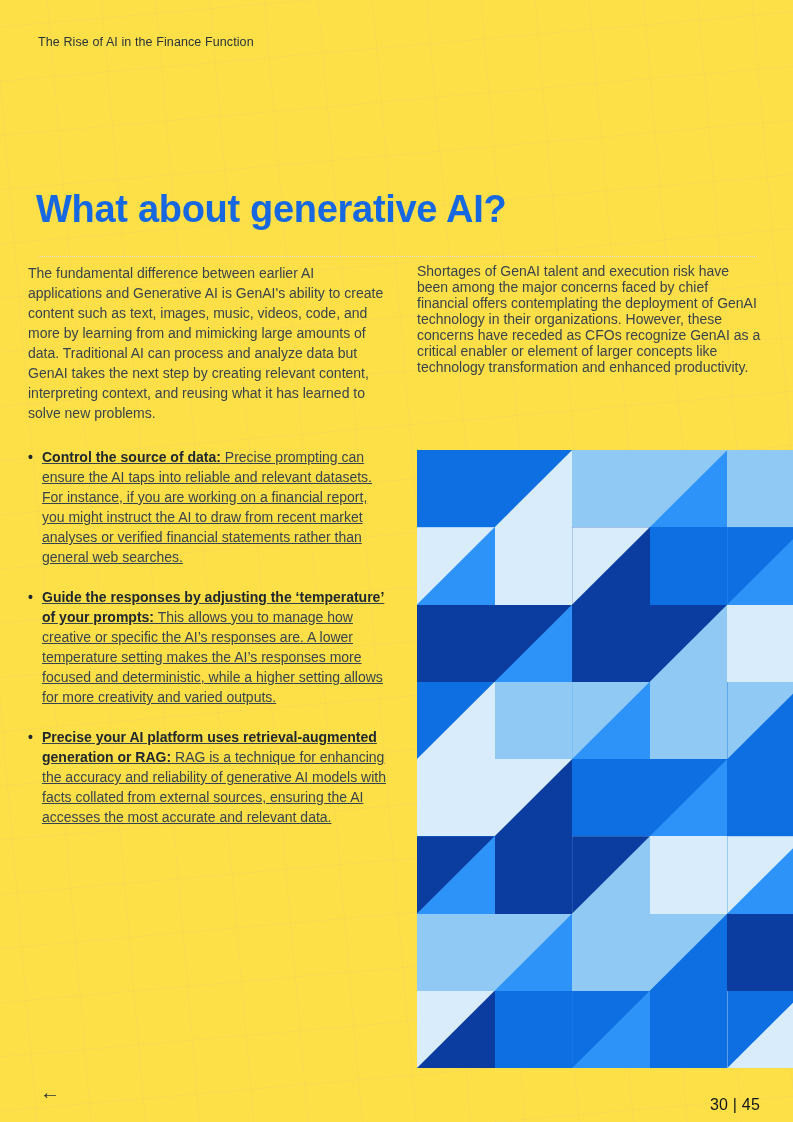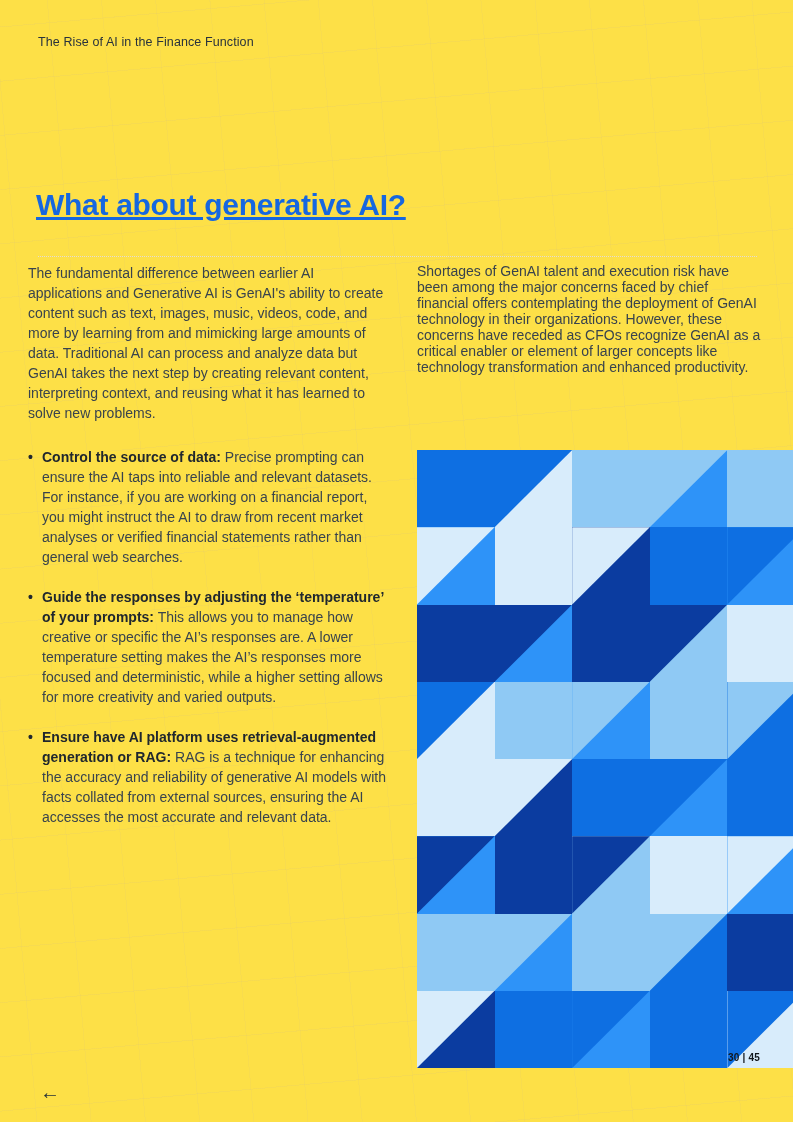--- a/index.html
+++ b/index.html
@@ -23,44 +23,43 @@
     pointer-events:none;
   }
   .layer { position:absolute; inset:0; }
 
   .header-text {
     position:absolute; left:38px; top:35px;
     font-size:12.5px; color:#28323c; letter-spacing:0.1px;
   }
   .page-title {
     position:absolute; left:36px; top:188px;
-    font-size:30px; font-weight:bold; color:#1667e0;
+    font-size:38px; font-weight:bold; color:#1667e0;
     letter-spacing:-0.3px;
-    text-decoration:underline;
   }
   .title-divider {
     position:absolute; left:38px; top:256px; width:719px; height:0;
     border-top:1px dotted #e3dbd6;
   }
 
   .col-left {
     position:absolute; left:28px; top:263px; width:360px;
     font-size:14px; line-height:20px;
   }
   .col-right-text {
     position:absolute; left:417px; top:263px; width:346px;
     font-size:14px; line-height:16px;
   }
   .para { margin:0 0 24px 0; }
   .bold-heading {
     margin:18px 0 20px 0;
     font-weight:bold; color:#20272e;
     font-size:14px; line-height:20px;
   }
-  ul.best-practices { list-style:none; margin:0; padding:0; }
+  ul.best-practices { list-style:none; margin:0; padding:0;text-decoration:underline; }
   ul.best-practices li {
     position:relative; margin:0 0 20px 0; padding-left:14px;
   }
   ul.best-practices li::before {
     content:"\2022";
     position:absolute; left:0; top:0; color:#20272e; font-weight:bold;
   }
   .b { font-weight:bold; color:#20272e; }
 
   .pattern {
@@ -74,43 +73,43 @@
   .ptri { position:absolute; inset:0; clip-path:polygon(0 0, 100% 0, 0 100%); }
 
   .back-button {
     position:absolute; left:36px; top:1080px;
     background:none; border:none; padding:2px 4px;
     font-size:20px; color:#243039; cursor:pointer;
     font-family:"Liberation Sans", sans-serif;
     line-height:20px;
   }
   .page-number {
-    position:absolute; right:33px; top:1052px;
-    font-size:10px; font-weight:bold; color:#10161c;
+    position:absolute; right:33px; top:1096px;
+    font-size:16px; font-weight:normal; color:#10161c;
     letter-spacing:0.2px;
   }
 </style>
 </head>
 <body>
 
 <div class="page">
   <div class="layer"></div>
 
   <div class="header-text">The Rise of AI in the Finance Function</div>
 
   <h1 class="page-title" style="margin:0;">What about generative AI?</h1>
 
   <div class="title-divider"></div>
 
   <div class="col-left">
     <p class="para">The fundamental difference between earlier AI applications and Generative AI is GenAI's ability to create content such as text, images, music, videos, code, and more by learning from and mimicking large amounts of data. Traditional AI can process and analyze data but GenAI takes the next step by creating relevant content, interpreting context, and reusing what it has learned to solve new problems.</p>
     <ul class="best-practices">
       <li><span class="b">Control the source of data:</span><span> Precise prompting can ensure the AI taps into reliable and relevant datasets. For instance, if you are working on a financial report, you might instruct the AI to draw from recent market analyses or verified financial statements rather than general web searches.</span></li>
       <li><span class="b">Guide the responses by adjusting the ‘temperature’ of your prompts:</span><span> This allows you to manage how creative or specific the AI’s responses are. A lower temperature setting makes the AI’s responses more focused and deterministic, while a higher setting allows for more creativity and varied outputs.</span></li>
-      <li><span class="b">Ensure have AI platform uses retrieval-augmented generation or RAG:</span><span> RAG is a technique for enhancing the accuracy and reliability of generative AI models with facts collated from external sources, ensuring the AI accesses the most accurate and relevant data.</span></li>
+      <li><span class="b">Precise your AI platform uses retrieval-augmented generation or RAG:</span><span> RAG is a technique for enhancing the accuracy and reliability of generative AI models with facts collated from external sources, ensuring the AI accesses the most accurate and relevant data.</span></li>
     </ul>
   </div>
 
   <div class="col-right-text">
     <p class="para">Shortages of GenAI talent and execution risk have been among the major concerns faced by chief financial offers contemplating the deployment of GenAI technology in their organizations. However, these concerns have receded as CFOs recognize GenAI as a critical enabler or element of larger concepts like technology transformation and enhanced productivity.</p>
   </div>
 
   <div class="pattern">
       <div class="pcell" style="background: rgb(14, 111, 226);"></div>
       <div class="pcell" style="background: rgb(216, 236, 251);">

